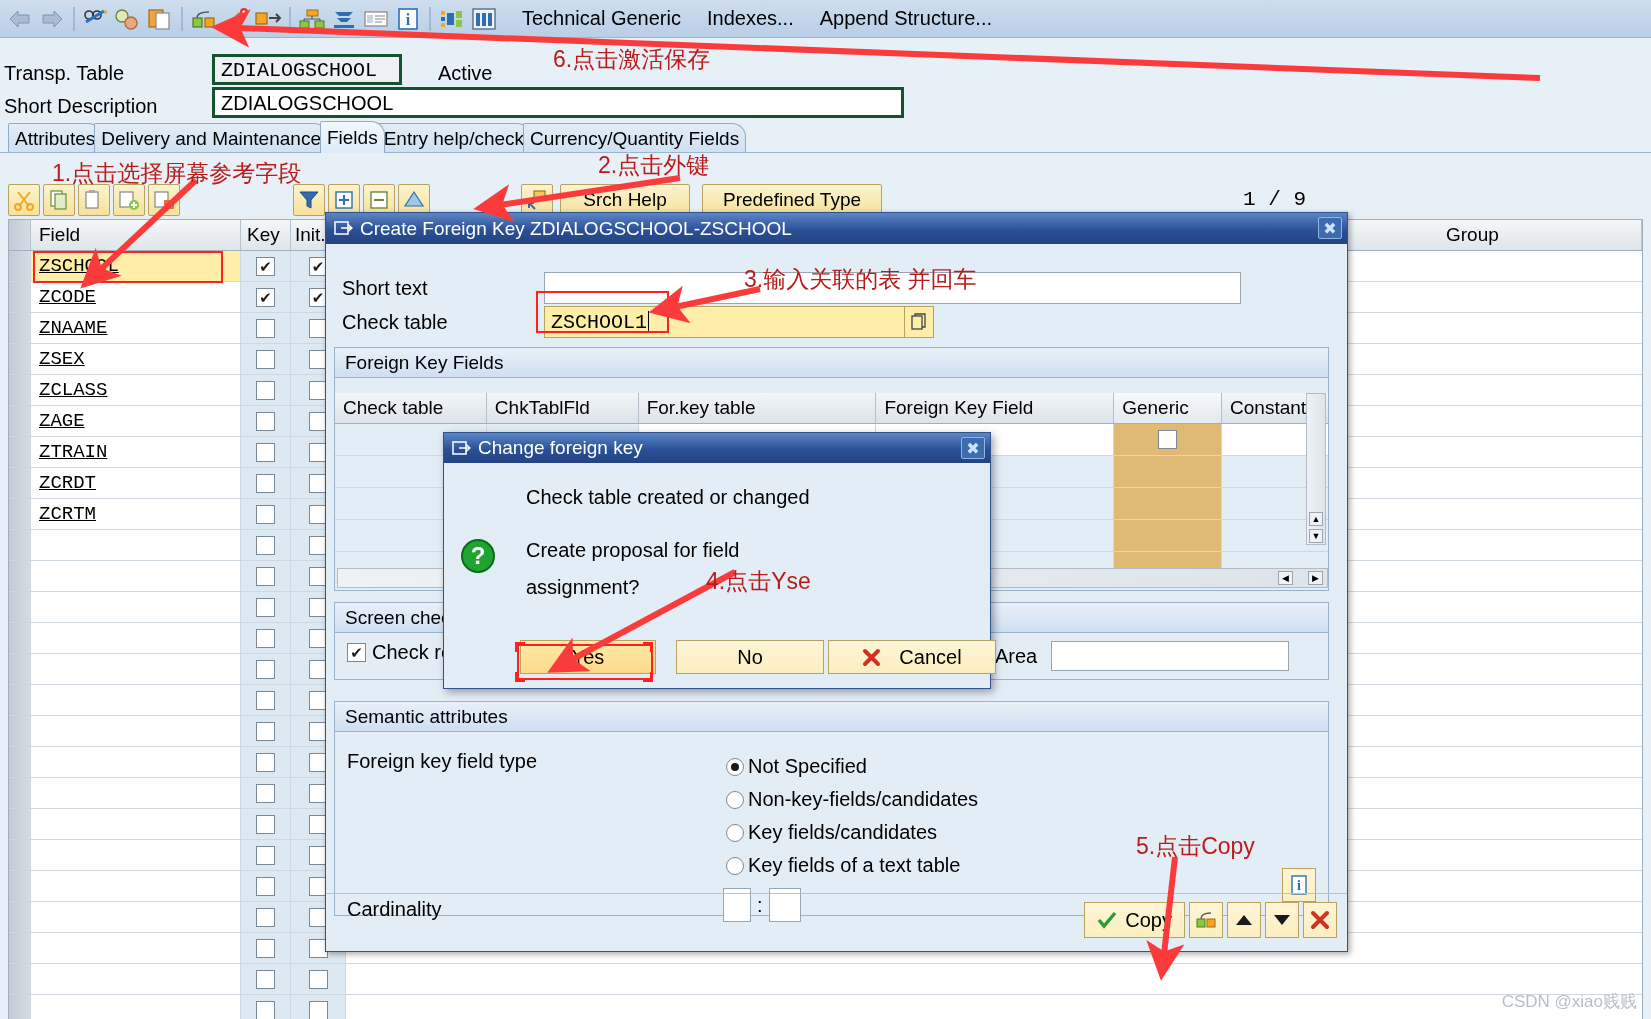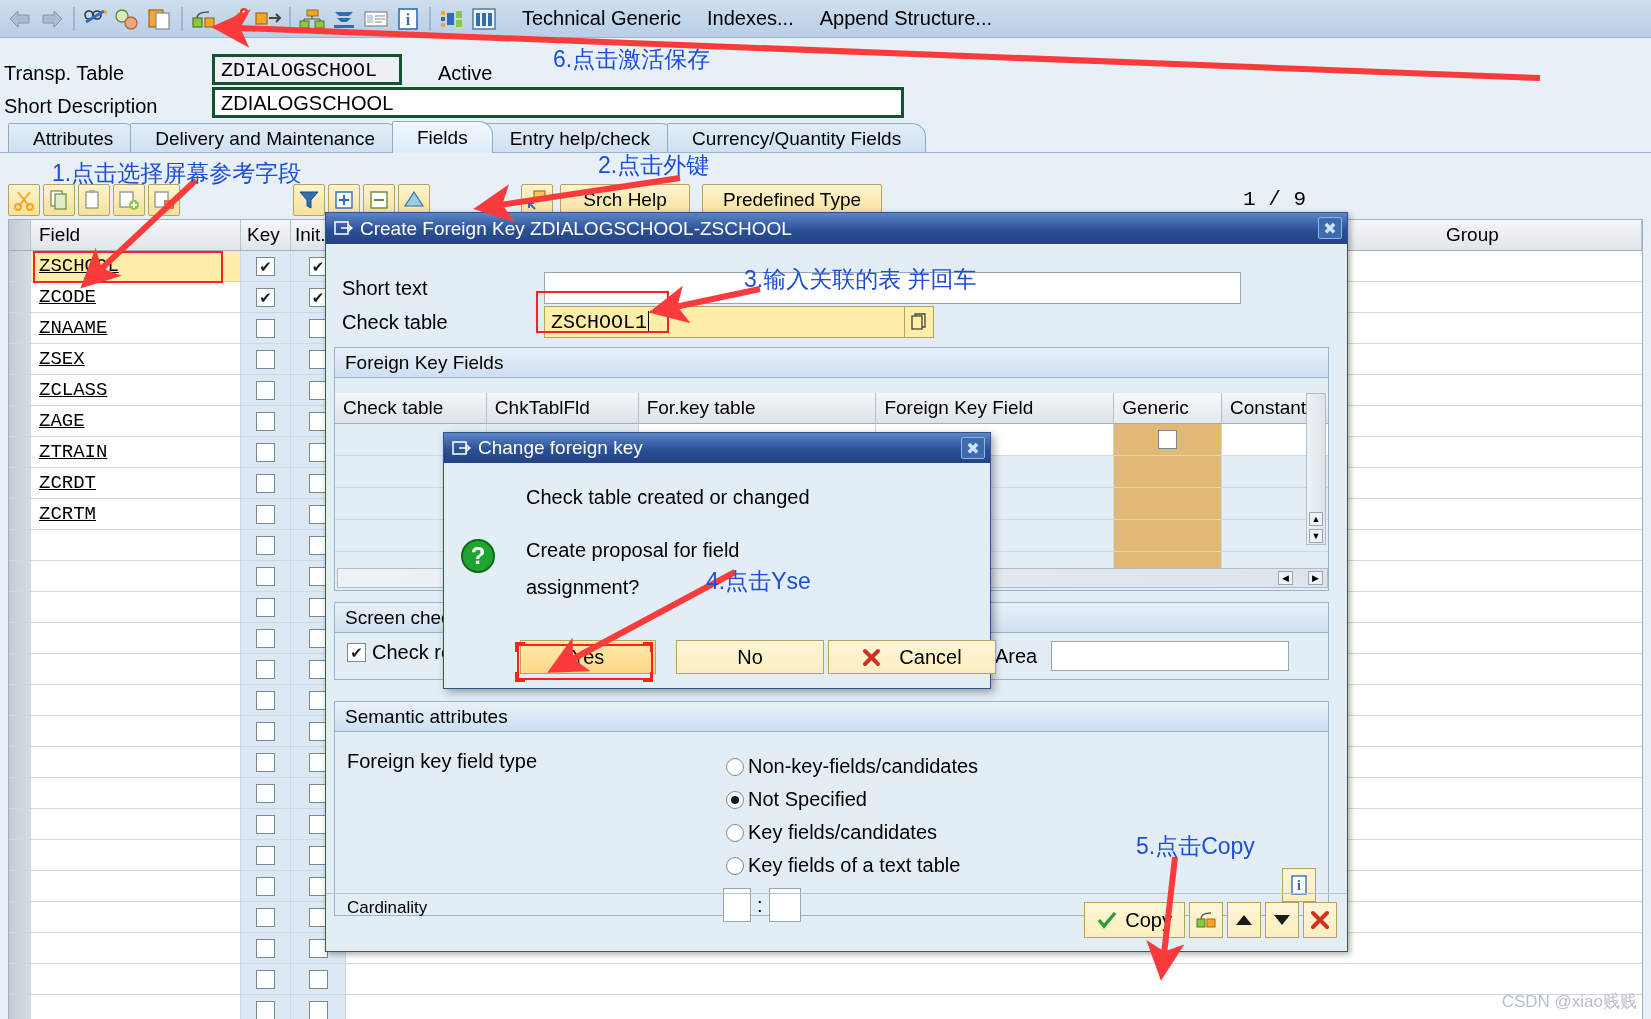--- a/index.html
+++ b/index.html
@@ -40,21 +40,21 @@
   .inp {
     border: 3px solid #14532d; background: #fff; font-size: 20px;
     font-family: "Liberation Mono", monospace;
     padding: 2px 6px; color: #000; outline: none;
   }
   .inp-gray { background: #edf1f5; }
 
   
   .tabs { position: absolute; left: 8px; top: 121px; display: flex; align-items: flex-end; height: 32px; }
   .tab {
-    height: 30px; padding: 0 24px; font-size: 19px; color: #000;
+    height: 30px; padding: 0 6px; font-size: 19px; color: #000;
     display: flex; align-items: center;
     background: linear-gradient(to bottom,#e2edf7,#cfe0f0);
     border: 1px solid #8fabc8; border-bottom: none;
     border-radius: 2px 14px 0 0;
     margin-right: -8px;
     position: relative;
   }
   .tab.active {
     background: linear-gradient(to bottom,#f2f8fd,#dcecfa);
     z-index: 5; height: 32px; font-weight: normal;
@@ -159,21 +159,21 @@
   .m2-btn {
     height: 34px; border: 1px solid #b9a25f;
     background: linear-gradient(to bottom,#fdf5d6,#fbeec0);
     font-size: 20px; display: flex; align-items: center; justify-content: center;
     color: #000;
   }
   .m2-btn.hl { background: linear-gradient(to bottom,#ffe9a8,#fcd98a); }
 
   
   .anno {
-    position: absolute; color: #1d4ed8; font-size: 23px; white-space: nowrap; z-index: 90;
+    position: absolute; color: #b91c1c; font-size: 23px; white-space: nowrap; z-index: 90;
     font-family: "Liberation Sans", sans-serif;
   }
   .redbox { position: absolute; border: 2px solid #ff2020; z-index: 80; pointer-events: none; }
   svg.arrows { position: absolute; left:0; top:0; width: 1651px; height: 1019px; z-index: 85; pointer-events: none; }
 
   .corner { position:absolute; width:10px; height:10px; border:3px solid #ff2020; z-index: 70; }
 
   .watermark {
     position: absolute; right: 14px; bottom: 6px; color: #b7bfc7; font-size: 17px; z-index: 95;
   }
@@ -803,38 +803,38 @@
         </div>
       </div>
 
       <div class="grpbox" style="position:absolute;left:8px;top:457px;width:995px;height:215px;">
         <div class="grphdr">Semantic attributes</div>
 
         <div style="position:absolute;left:12px;top:48px;font-size:20px;">Foreign key field type</div>
 
         <div style="position:absolute;left:391px;top:48px;">
           <div style="display:flex;align-items:center;height:33px;">
+            <span class="radio on"></span>
+            <span style="font-size:20px;margin-left:4px;">Not Specified</span>
+          </div>
+          <div style="display:flex;align-items:center;height:33px;">
             <span class="radio"></span>
             <span style="font-size:20px;margin-left:4px;">Non-key-fields/candidates</span>
-          </div>
-          <div style="display:flex;align-items:center;height:33px;">
-            <span class="radio on"></span>
-            <span style="font-size:20px;margin-left:4px;">Not Specified</span>
           </div>
           <div style="display:flex;align-items:center;height:33px;">
             <span class="radio"></span>
             <span style="font-size:20px;margin-left:4px;">Key fields/candidates</span>
           </div>
           <div style="display:flex;align-items:center;height:33px;">
             <span class="radio"></span>
             <span style="font-size:20px;margin-left:4px;">Key fields of a text table</span>
           </div>
         </div>
 
-        <div style="position:absolute;left:12px;top:196px;font-size:17px;">Cardinality</div>
+        <div style="position:absolute;left:12px;top:196px;font-size:20px;">Cardinality</div>
         <div style="position:absolute;left:388px;top:186px;display:flex;align-items:center;">
           <span class="m-inp" style="width:28px;height:34px;padding:0;"></span>
           <span style="font-size:20px;margin:0 6px;">:</span>
           <span class="m-inp" style="width:32px;height:34px;padding:0;"></span>
         </div>
 
         <div style="position:absolute;right:12px;top:166px;width:34px;height:34px;border:1px solid #b9a25f;background:linear-gradient(to bottom,#fdf5d6,#fbeec0);display:flex;align-items:center;justify-content:center;">
           <svg width="20" height="22" viewBox="0 0 20 22">
               <rect x="3" y="2" width="14" height="18" fill="#fff" stroke="#2f6fb0" stroke-width="1.4"></rect>
               <text x="10" y="16" font-size="14" fill="#2f6fb0" text-anchor="middle" font-family="Liberation Serif, serif" font-weight="bold">i</text>

